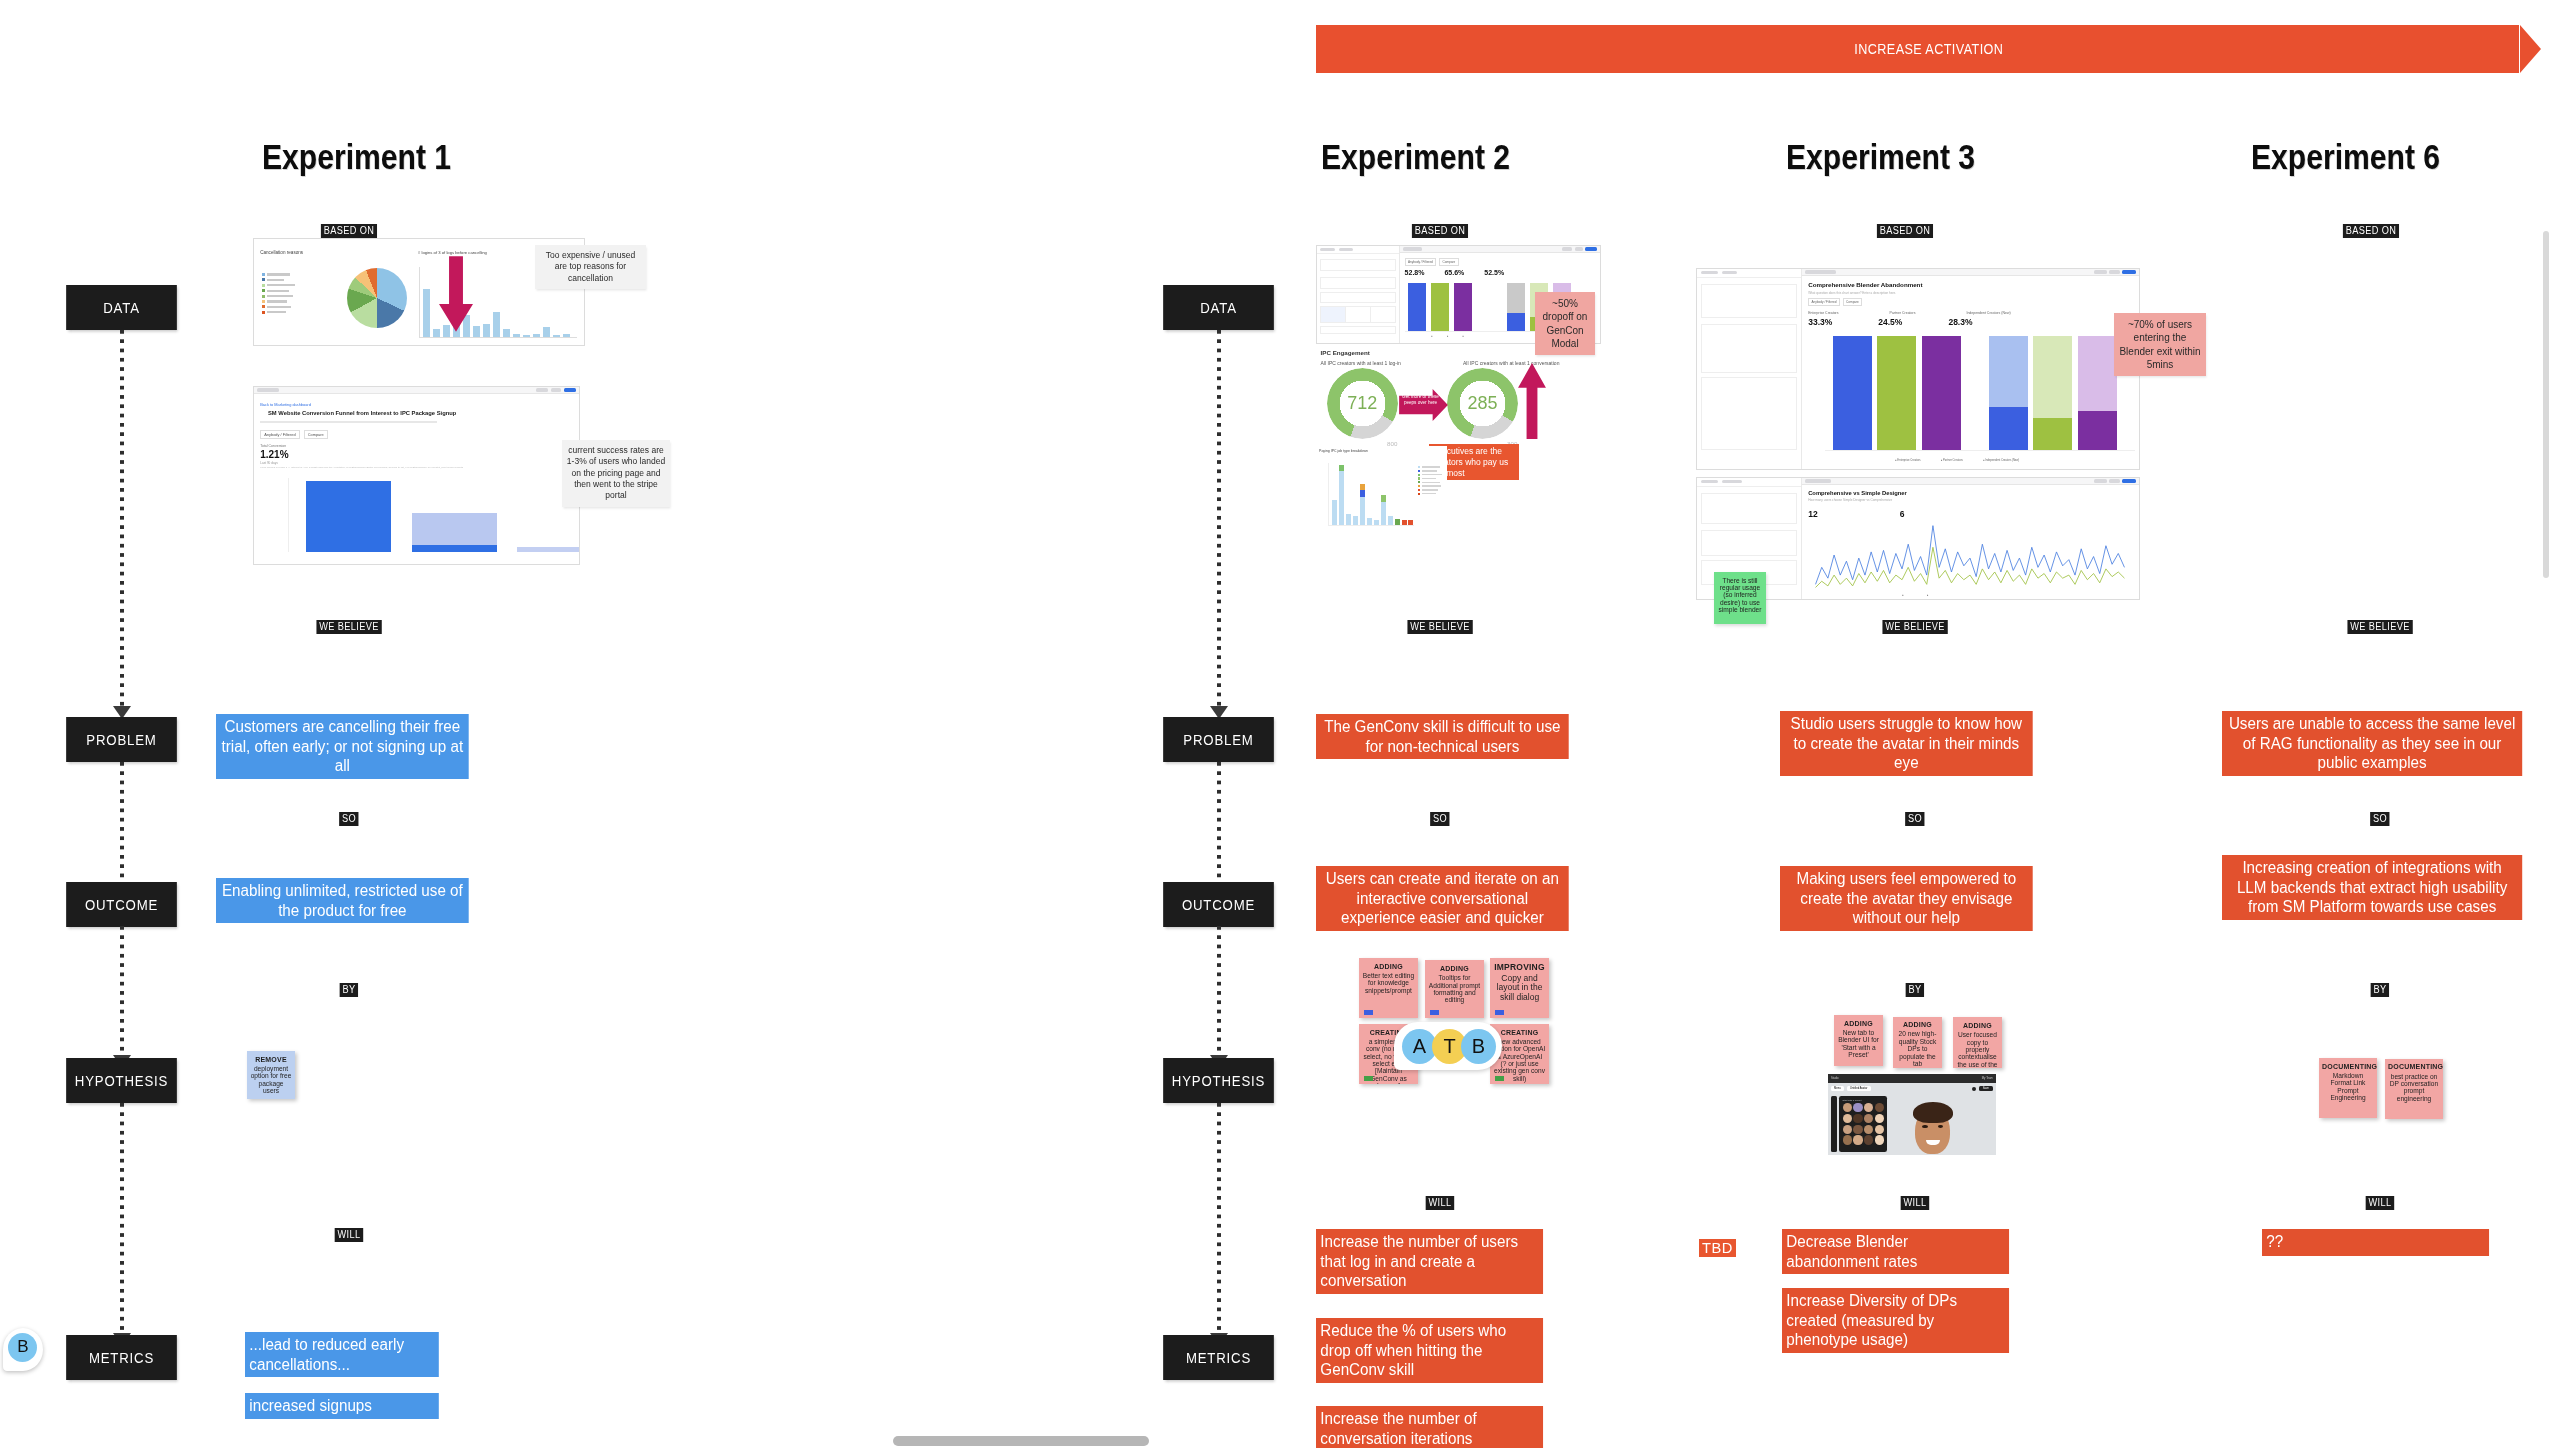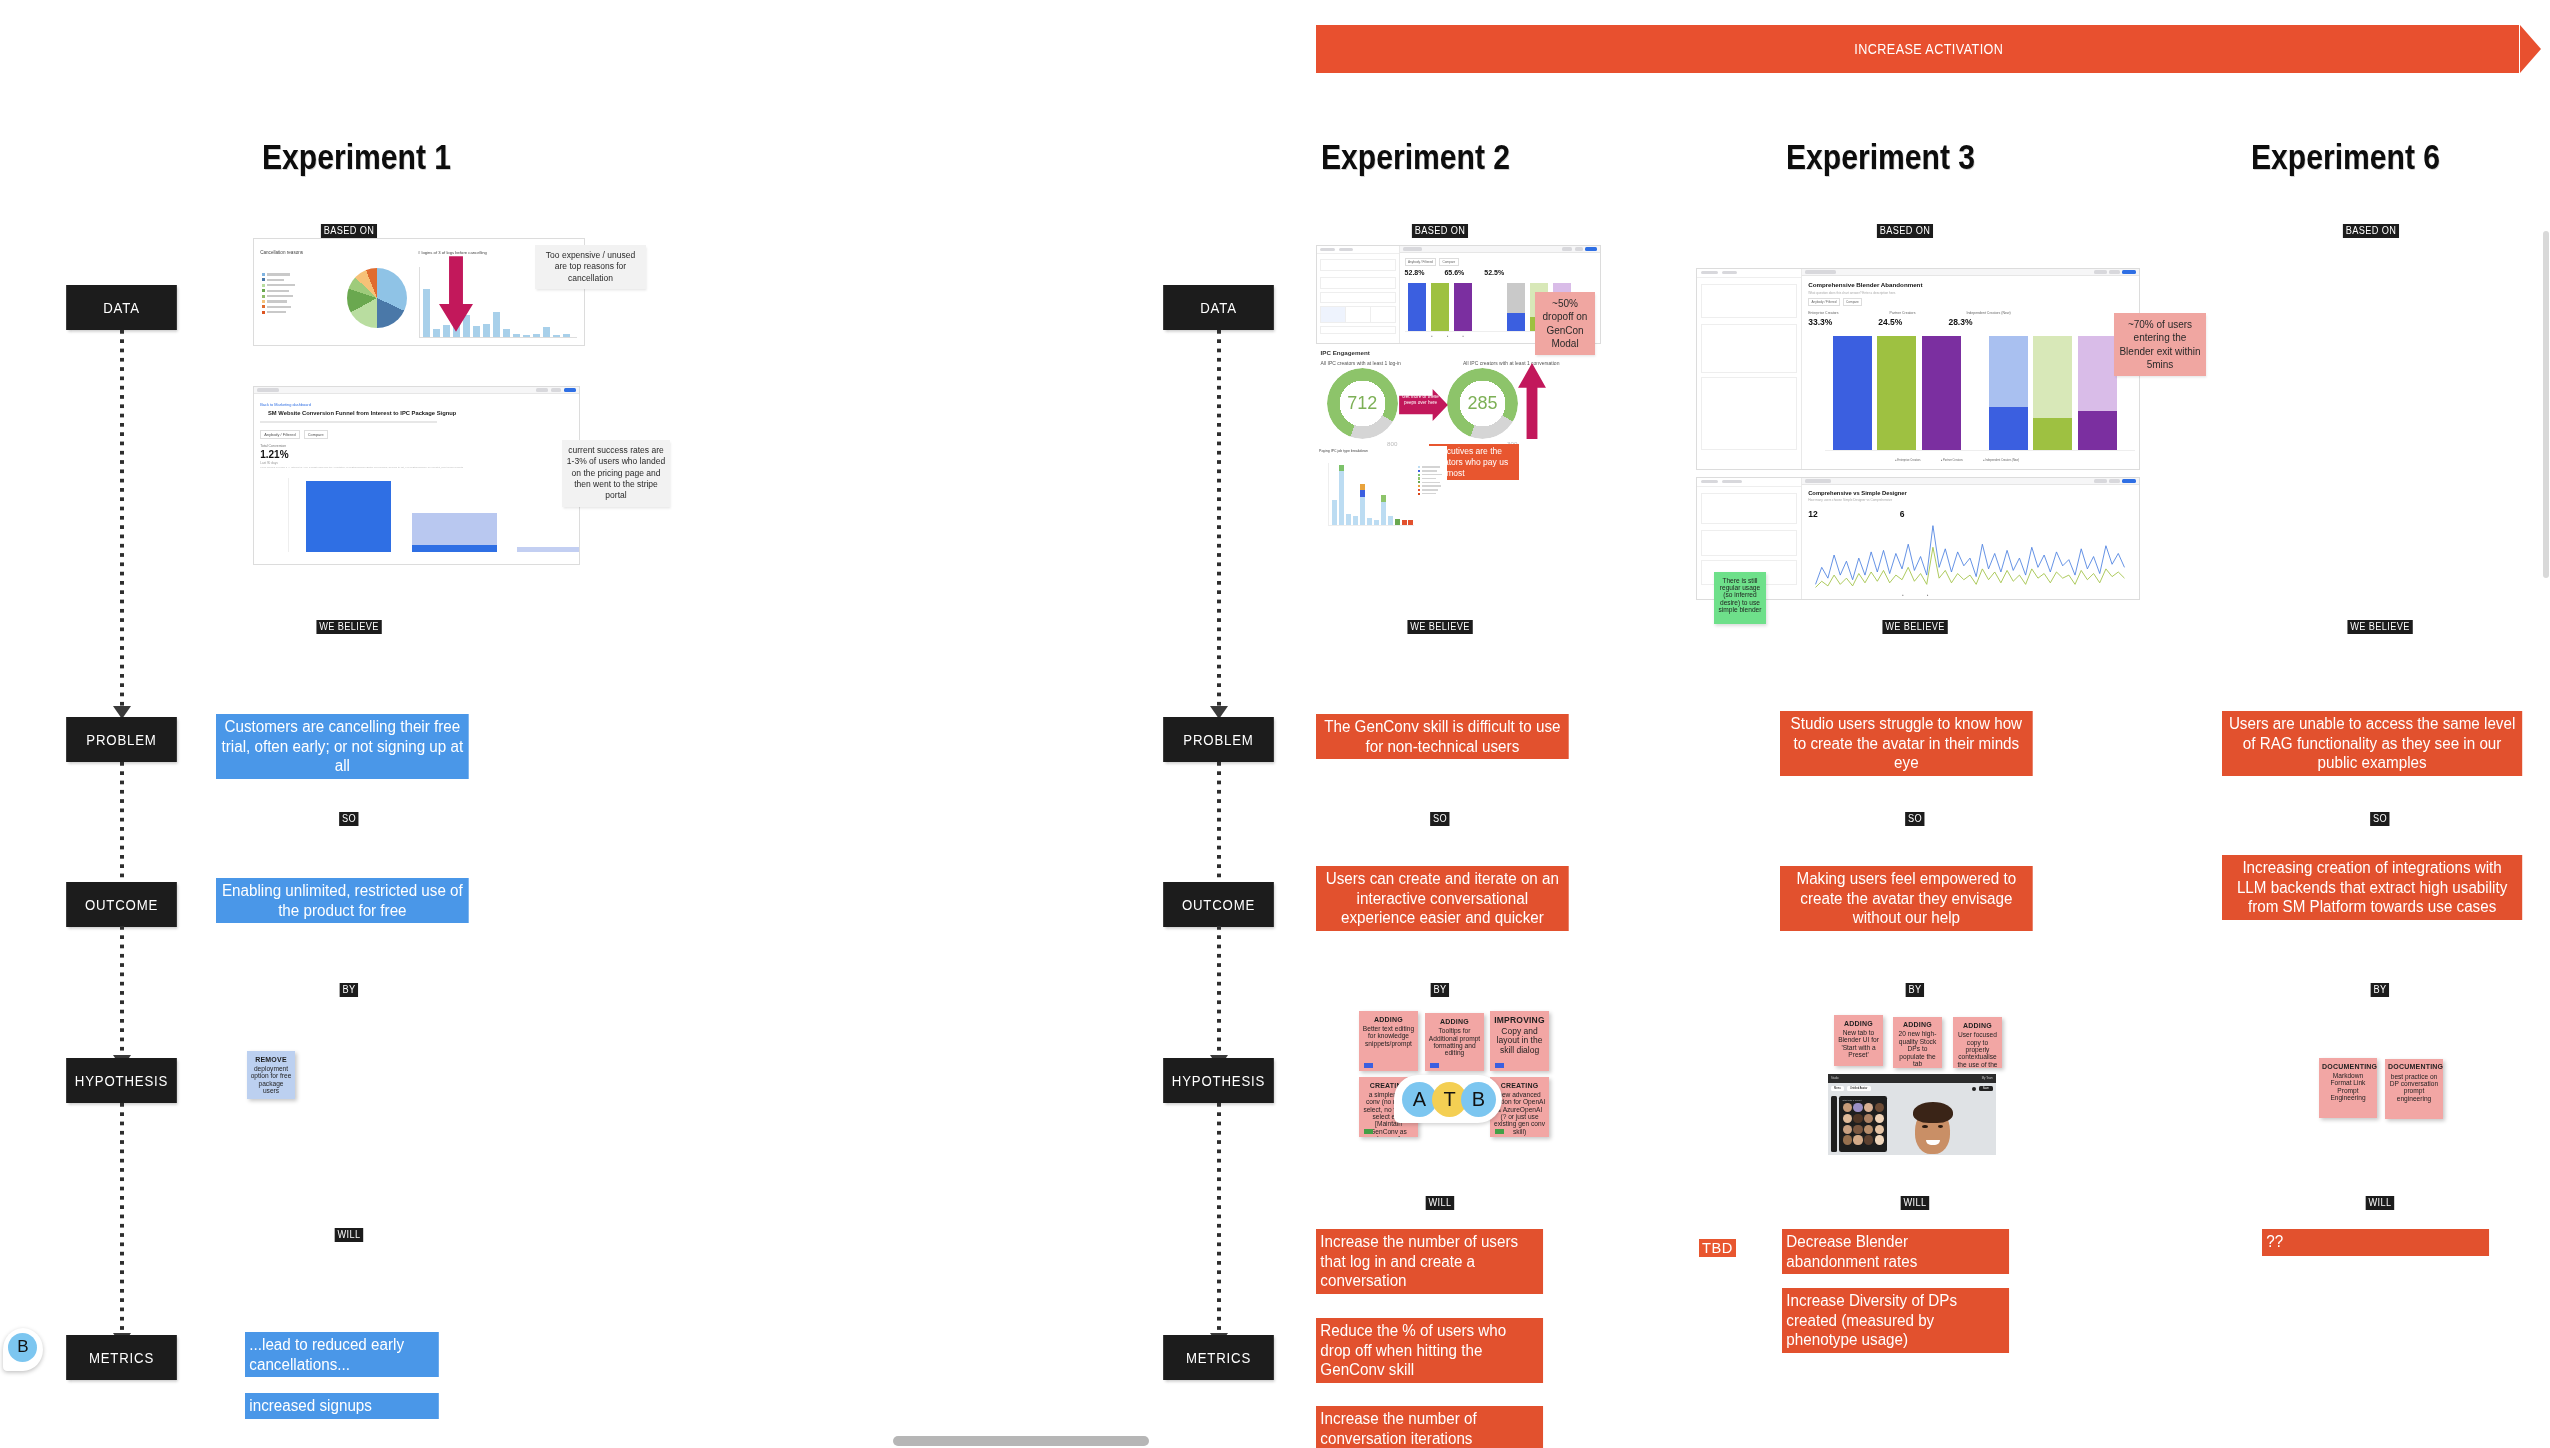--- a/index.html
+++ b/index.html
@@ -504,21 +504,21 @@
     </div>
   </div>
 
   <div class="conn" style="left:1440px; top:620px;">WE BELIEVE</div>
 
   <div class="card red center" style="left:1316px; top:714px; width:266px;">The GenConv skill is difficult to use for non-technical users</div>
   <div class="conn" style="left:1440px; top:812px;">SO</div>
   <div class="card red center" style="left:1316px; top:866px; width:266px;">Users can create and iterate on an interactive conversational experience easier and quicker</div>
   <div class="conn" style="left:1440px; top:983px;">BY</div>
 
-  <div style="position:absolute; left:1359px; top:1011px; width:163px; height:135px;">
+  <div style="position:absolute; left:1359px; top:958px; width:163px; height:135px;">
     <div class="sticky pink" style="left:0px;  top:0px;  width:59px; height:60px;">
       <span class="hd">ADDING</span>
       <span class="bd">Better text editing for knowledge snippets/prompt</span>
       <span class="sticky-chip" style="background:#3b5fe0;"></span>
     </div>
     <div class="sticky pink" style="left:66px; top:2.3px;  width:59px; height:58px;">
       <span class="hd">ADDING</span>
       <span class="bd">Tooltips for Additional prompt formatting and editing</span>
       <span class="sticky-chip" style="background:#3b5fe0;"></span>
     </div>

